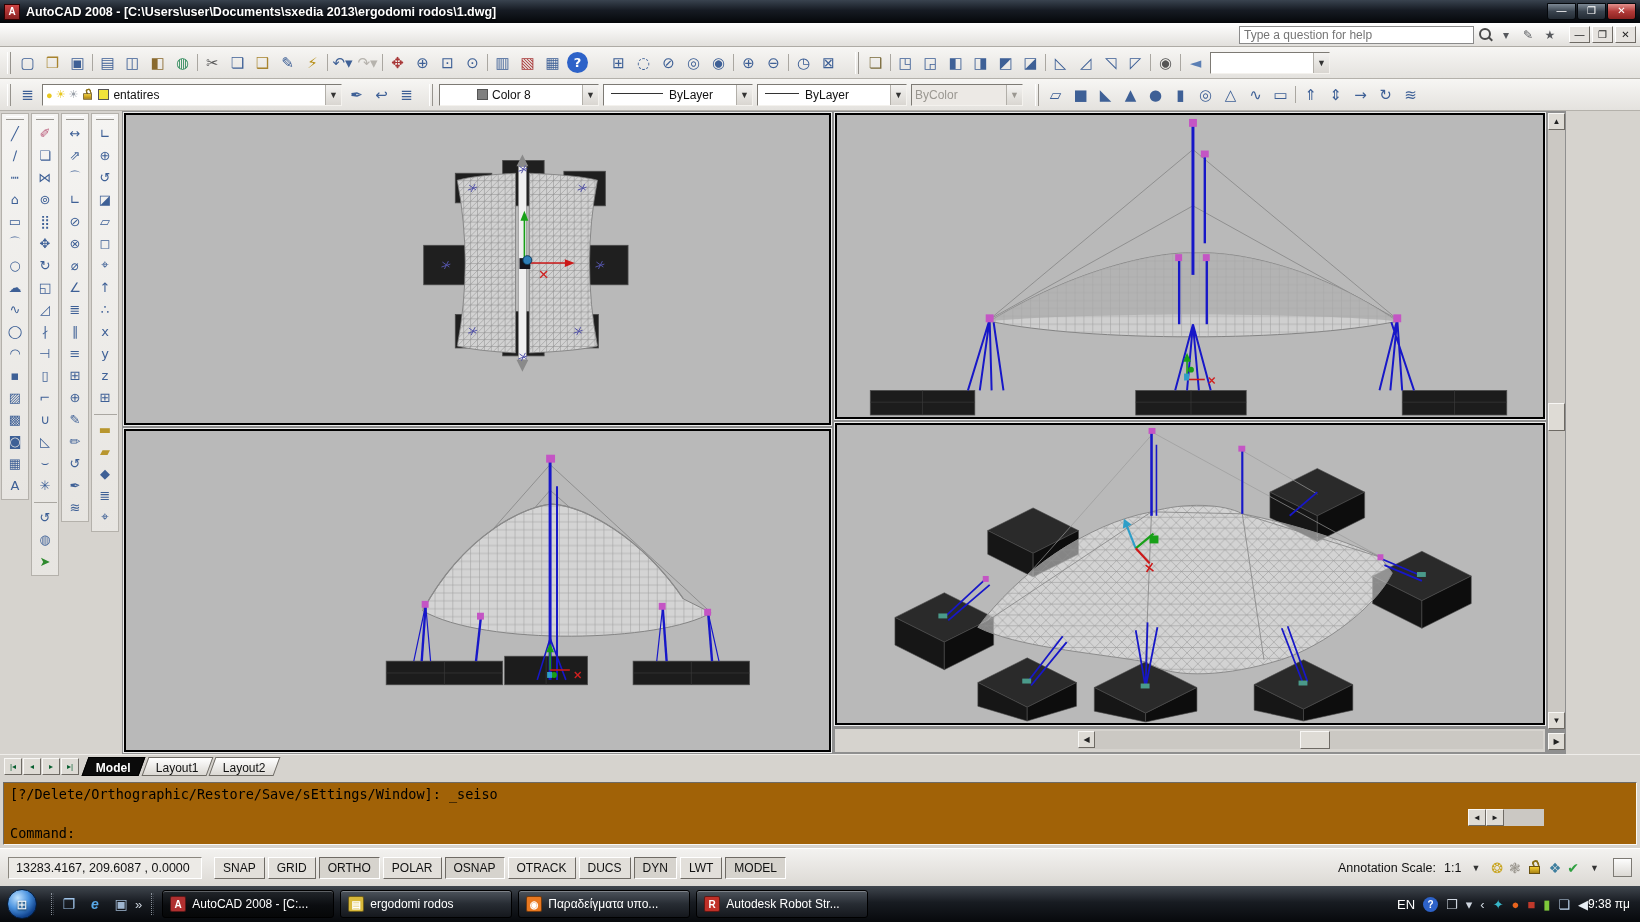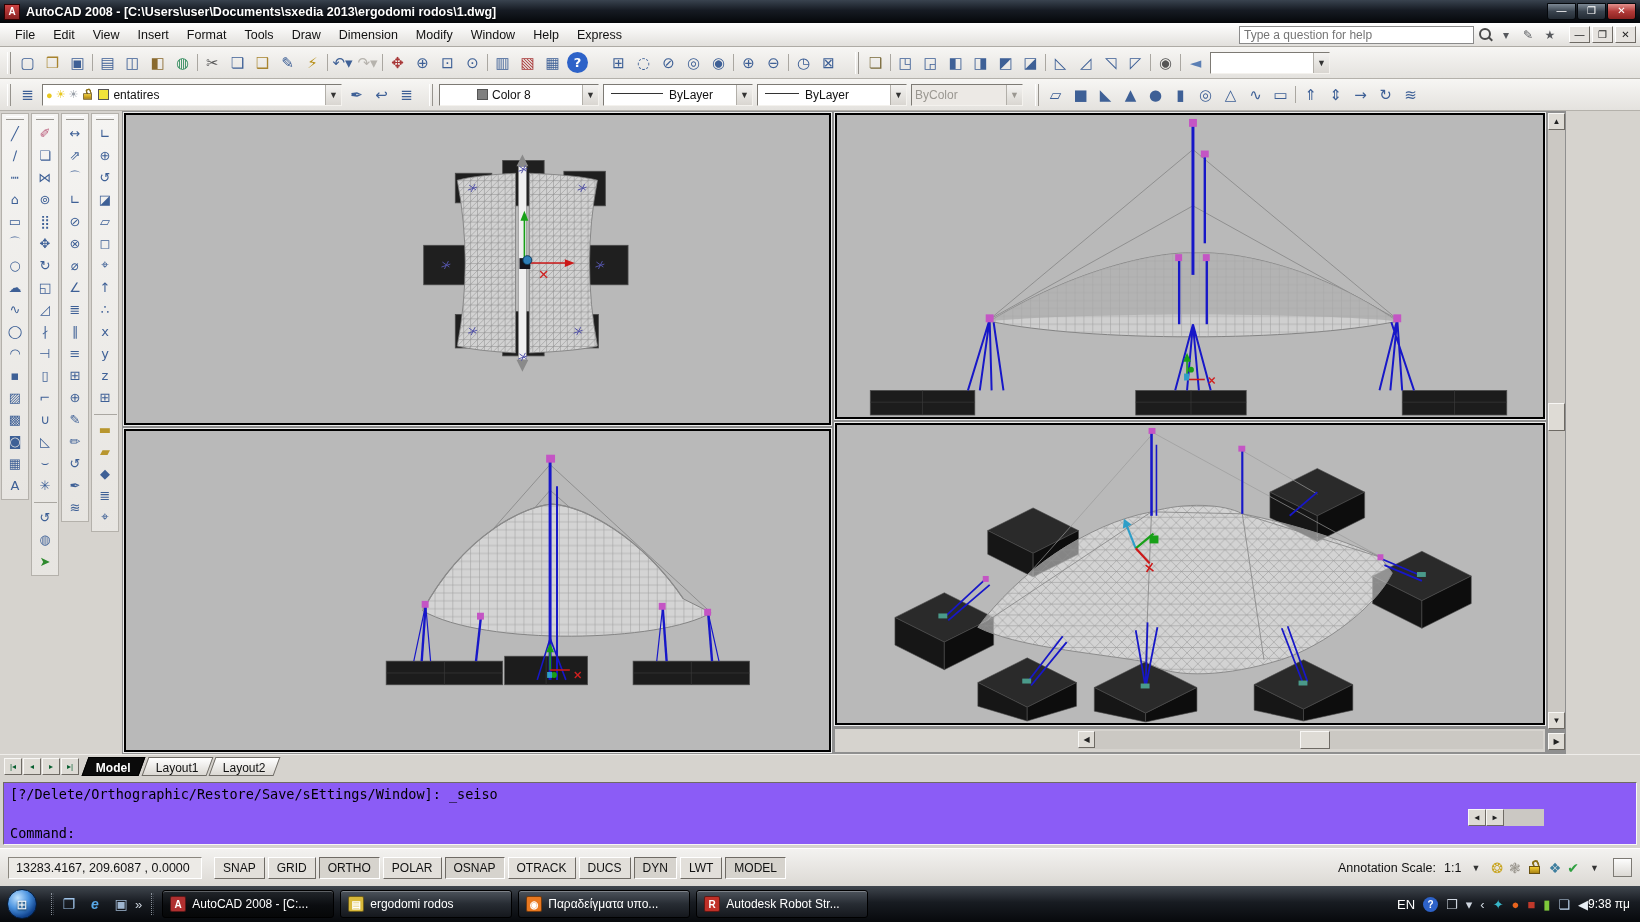--- a/index.html
+++ b/index.html
@@ -88,21 +88,21 @@
     font-size:8px; color:#065e2e; text-align:center; line-height:15px; }
   .tabs { display:flex; align-items:flex-start; height:20px; }
   .tab { transform:skewX(-20deg); border:1px solid #6f6c66; background:linear-gradient(#ffffff,#dbd8d3);
     height:19px; margin-right:3px; cursor:default; }
   .tab .tab-label { display:block; transform:skewX(20deg); font-size:12px; padding:2px 10px 0; color:#111; }
   .tab.active { background:#0b0b0b; border-color:#000; }
   .tab.active .tab-label { color:#fff; font-weight:bold; }
 
   
   .cmdwindow { height:70px; background:#d6d3ce; padding:4px 3px 3px; position:relative; }
-  .cmd-box { position:relative; height:63px; background:#8b5cf6; border:1px solid; border-color:#6e6a64 #f8f7f5 #f8f7f5 #6e6a64;
+  .cmd-box { position:relative; height:63px; background:#a16207; border:1px solid; border-color:#6e6a64 #f8f7f5 #f8f7f5 #6e6a64;
     font-family:"DejaVu Sans Mono","Liberation Mono",monospace; font-size:13.5px; color:#000; padding:3px 6px; }
   .cmd-line { white-space:pre; }
   .cmd-prompt { position:absolute; left:6px; bottom:3px; white-space:pre; }
   .cmd-sb { position:absolute; right:92px; top:26px; display:flex; }
   .cmd-sb .b { width:18px; height:17px; background:#dedbd5; border:1px solid; border-color:#f8f7f5 #6e6a64 #6e6a64 #f8f7f5;
     font-size:8px; text-align:center; line-height:15px; color:#222; }
   .cmd-sb .t { width:40px; height:17px; background:#cbc8c3; }
 
   
   .statusbar { height:38px; background:linear-gradient(#f3f2f0,#dcd9d4); border-top:1px solid #fff;
@@ -151,35 +151,20 @@
   <div class="app-icon">A</div>
   <div class="title-text">AutoCAD 2008 - [C:\Users\user\Documents\sxedia 2013\ergodomi rodos\1.dwg]</div>
   <div class="win-controls">
     <div class="win-btn">—</div>
     <div class="win-btn">❐</div>
     <div class="win-btn close">✕</div>
   </div>
 </div>
 
 <div class="menubar">
-  <div class="tb-group">
-
-  <span class="menu-item">File</span>
-      <span class="menu-item">Edit</span>
-      <span class="menu-item">View</span>
-      <span class="menu-item">Insert</span>
-      <span class="menu-item">Format</span>
-      <span class="menu-item">Tools</span>
-      <span class="menu-item">Draw</span>
-      <span class="menu-item">Dimension</span>
-      <span class="menu-item">Modify</span>
-      <span class="menu-item">Window</span>
-      <span class="menu-item">Help</span>
-      <span class="menu-item">Express</span>
-    </div>
   <div class="infocenter">
     <input class="ic-input" placeholder="Type a question for help" style="">
     <span class="mag"></span>
     <span class="ic-glyph">▾</span>
     <span class="ic-glyph">✎</span>
     <span class="ic-glyph">★</span>
     <div class="mdi-controls">
       <div class="mdi-btn">—</div>
       <div class="mdi-btn">❐</div>
       <div class="mdi-btn">✕</div>

